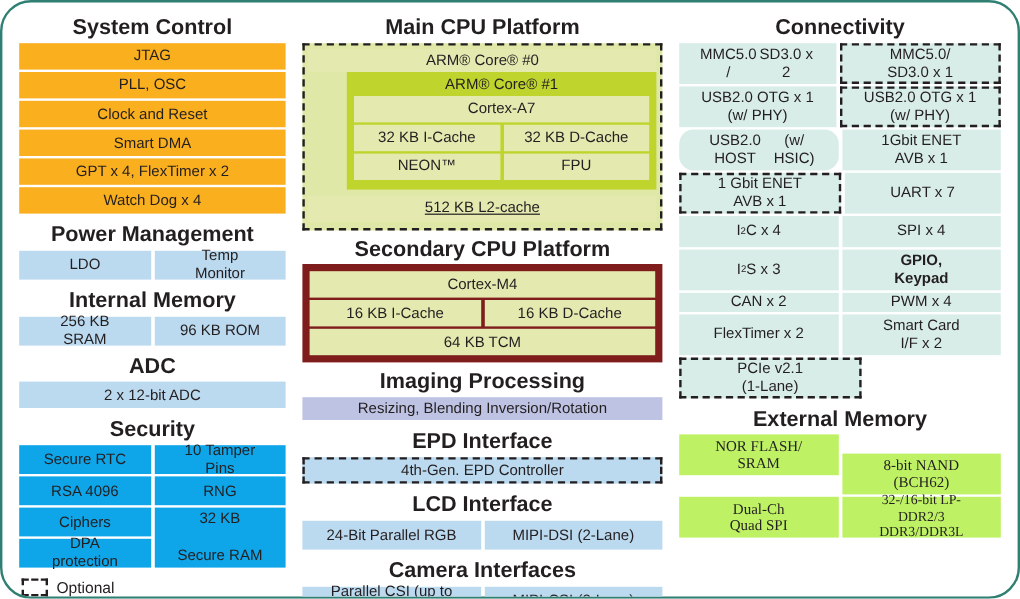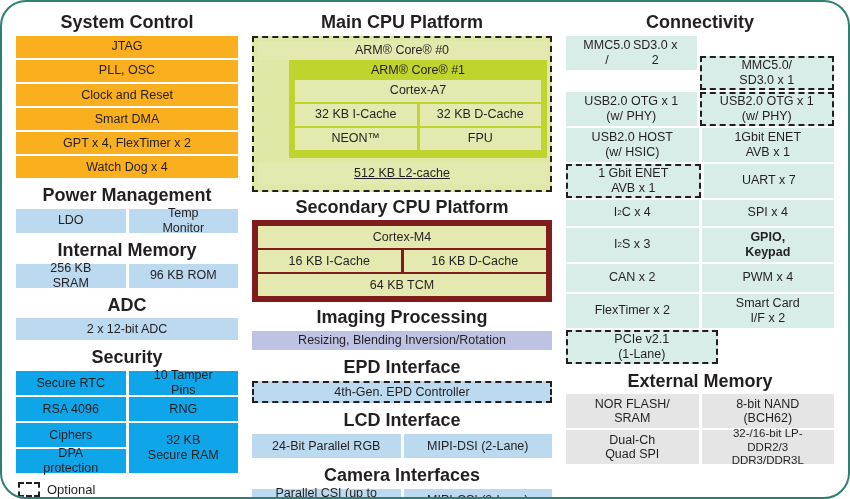--- a/index.html
+++ b/index.html
@@ -55,30 +55,30 @@
     padding: 2px 17px;
     margin-bottom: 2px;
   }
   .row { display: flex; gap: 3px; }
   .row > .blk { flex: 1; margin-bottom: 2px; }
 
   .orange { background: #faaf1e; }
   .lblue  { background: #bbd9ef; }
   .mblue  { background: #0ea5e9; }
   .mint   { background: #d9ede8; }
-  .peach  { background: #e5e5e5; }
+  .peach  { background: #bef264; font-family: Liberation Serif, serif; }
   .lav    { background: #bec3e3; }
   .palegreen { background: #e4e9b0; }
 
   .dashed { border: 2px dashed #231f20; }
 
   .h22 { height: 22px; }
   .h24 { height: 24px; }
   .h26 { height: 26px; }
-  .h30 { height: 28px; }
+  .h30 { height: 16px; }
   .h34 { height: 34px; }
 
   
   .cpu-outer {
     box-sizing: border-box;
     border: 2px dashed #231f20;
     background: #e0e8a8;
     padding: 3px 3px 5px 3px;
     position: relative;
   }
@@ -162,21 +162,21 @@
       <div class="row">
         <div style="flex:1;">
           <div class="blk mblue h24">Secure RTC</div>
           <div class="blk mblue h24">RSA 4096</div>
           <div class="blk mblue h24">Ciphers</div>
           <div class="blk mblue h24">DPA protection</div>
         </div>
         <div style="flex:1;">
           <div class="blk mblue h24">10 Tamper Pins</div>
           <div class="blk mblue h24">RNG</div>
-          <div class="blk mblue" style="height:50px; flex-direction:column;">
+          <div class="blk mblue" style="height:50px; flex-direction:column;justify-content:space-between;">
             <span>32 KB</span>
             <span>Secure RAM</span>
           </div>
         </div>
       </div>
 
       <div class="legend">
         <span class="legend-box"></span>
         <span class="legend-text">Optional</span>
       </div>
@@ -235,39 +235,39 @@
 
     <div class="col col-right">
 
       <div class="sec-title first">Connectivity</div>
 
       <div class="row">
         <div class="blk mint h34" style="">
           <span>MMC5.0 /</span>
           <span>SD3.0 x 2</span>
         </div>
-        <div class="blk mint dashed h34" style="flex-direction:column;margin-top:20px;">
+        <div class="blk mint dashed h34" style="flex-direction:column;">
           <span>MMC5.0/</span>
           <span>SD3.0 x 1</span>
         </div>
       </div>
 
       <div class="row">
         <div class="blk mint h34" style="flex-direction:column;">
           <span>USB2.0 OTG x 1</span>
           <span>(w/ PHY)</span>
         </div>
         <div class="blk mint dashed h34" style="flex-direction:column;">
           <span>USB2.0 OTG x 1</span>
           <span>(w/ PHY)</span>
         </div>
       </div>
 
       <div class="row">
-        <div class="blk mint h34" style="flex-direction:column;">
+        <div class="blk mint h34" style="flex-direction:row;border-radius:12px;">
           <span>USB2.0 HOST</span>
           <span>(w/ HSIC)</span>
         </div>
         <div class="blk mint h34" style="flex-direction:column;">
           <span>1Gbit ENET</span>
           <span>AVB x 1</span>
         </div>
       </div>
 
       <div class="row">
@@ -311,21 +311,21 @@
         </div>
         <div style="flex:1;"></div>
       </div>
 
       <div class="sec-title">External Memory</div>
       <div class="row">
         <div class="blk peach h34" style="flex-direction:column;">
           <span>NOR FLASH/</span>
           <span>SRAM</span>
         </div>
-        <div class="blk peach h34" style="flex-direction:column;">
+        <div class="blk peach h34" style="flex-direction:column;margin-top:16px;">
           <span>8-bit NAND</span>
           <span>(BCH62)</span>
         </div>
       </div>
       <div class="row">
         <div class="blk peach h34" style="flex-direction:column;">
           <span>Dual-Ch</span>
           <span>Quad SPI</span>
         </div>
         <div class="blk peach h34" style="flex-direction:column; font-size:11.5px;">

